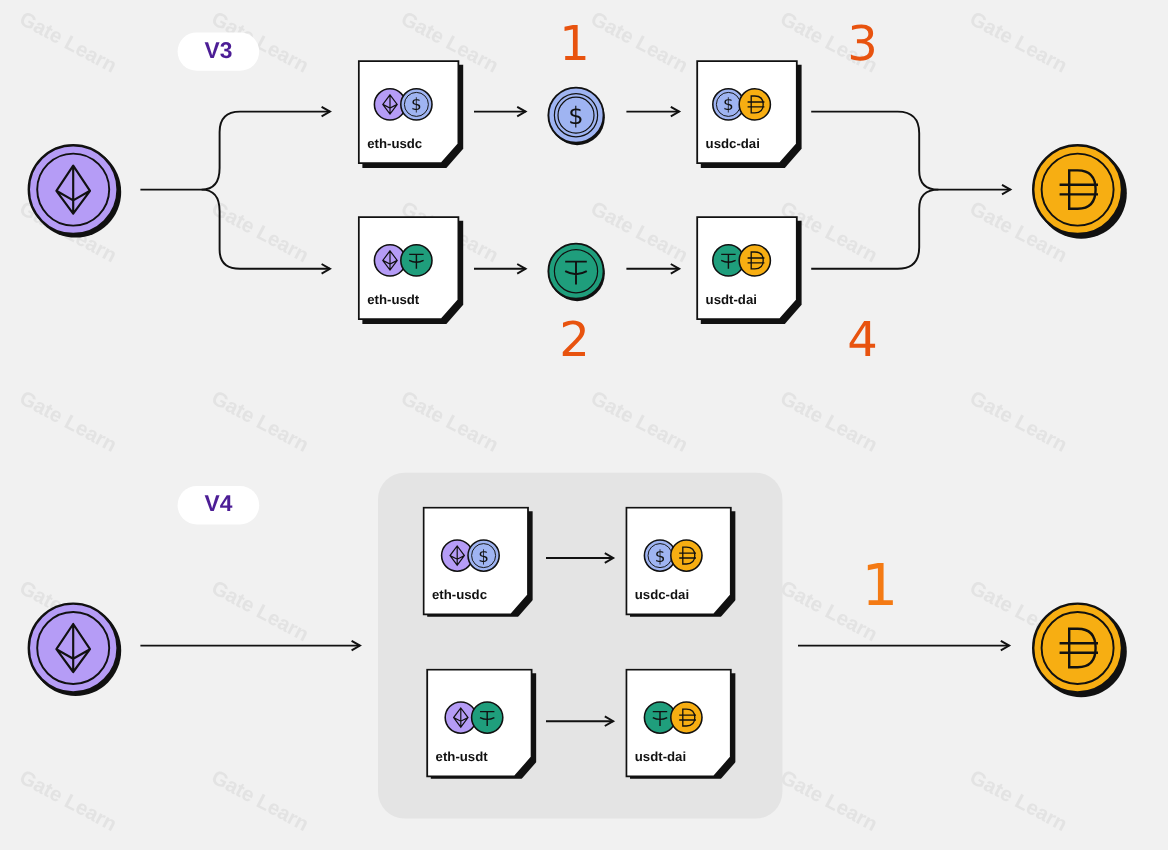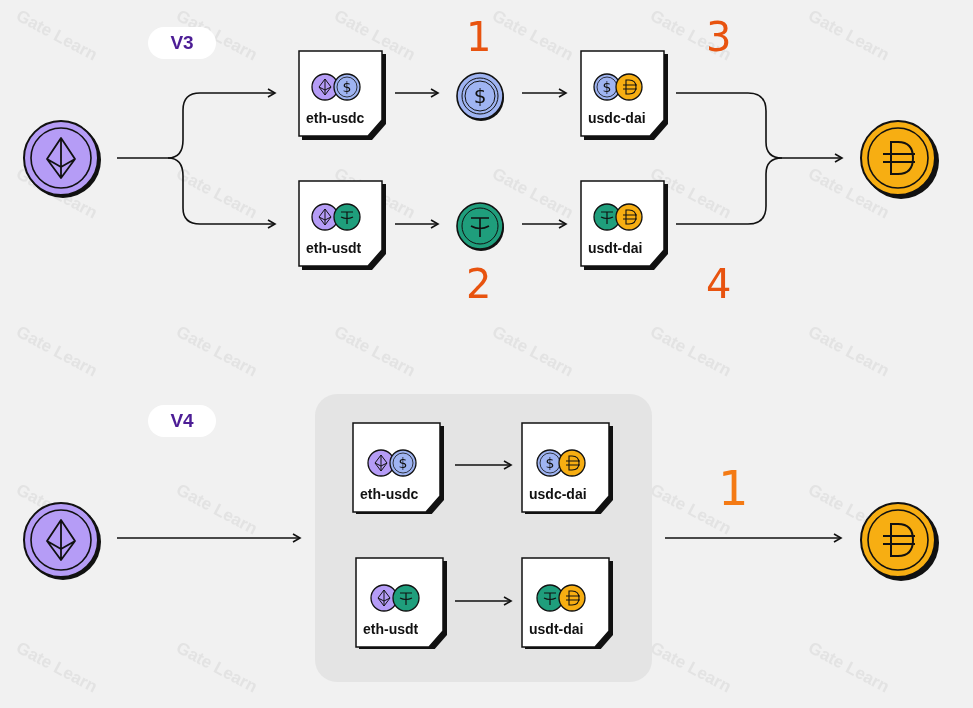--- a/index.html
+++ b/index.html
@@ -3,21 +3,21 @@
 <meta charset="utf-8">
 <style>
   html, body { margin:0; padding:0; }
   body { width:973px; height:708px; background:#f1f1f1; position:relative; overflow:hidden; font-family:"Liberation Sans", sans-serif; }
   .abs { position:absolute; }
   .wm { position:absolute; color:#e3e3e3; font-size:17px; font-weight:bold; transform:rotate(28deg); transform-origin:left top; white-space:nowrap; font-family:"Liberation Sans", sans-serif; }
   .pill { position:absolute; background:#fff; border-radius:16px; font-weight:bold; font-size:19px; color:#4c1d95; text-align:center; line-height:32px; width:68px; height:32px; }
   .num { position:absolute; color:#e8530f; font-size:40px; font-family:"DejaVu Sans", sans-serif; line-height:1; }
   .num.o { color:#f47a14; }
   .card { position:absolute; width:86px; height:86px; }
-  .card .lbl { position:absolute; left:8px; bottom:10px; font-size:14px; font-weight:bold; color:#111; }
+  .card .lbl { position:absolute; left:8px; bottom:10px; font-size:11px; font-weight:bold; color:#111; }
   .coin { position:absolute; }
   .panel { position:absolute; left:315px; top:394px; width:337px; height:288px; background:#e4e4e4; border-radius:22px; }
   svg.lines { position:absolute; left:0; top:0; }
 </style>
 </head>
 <body>
 
 <div>
   <span class="wm" style="left:22px;top:6px">Gate Learn</span>
   <span class="wm" style="left:182px;top:6px">Gate Learn</span>

